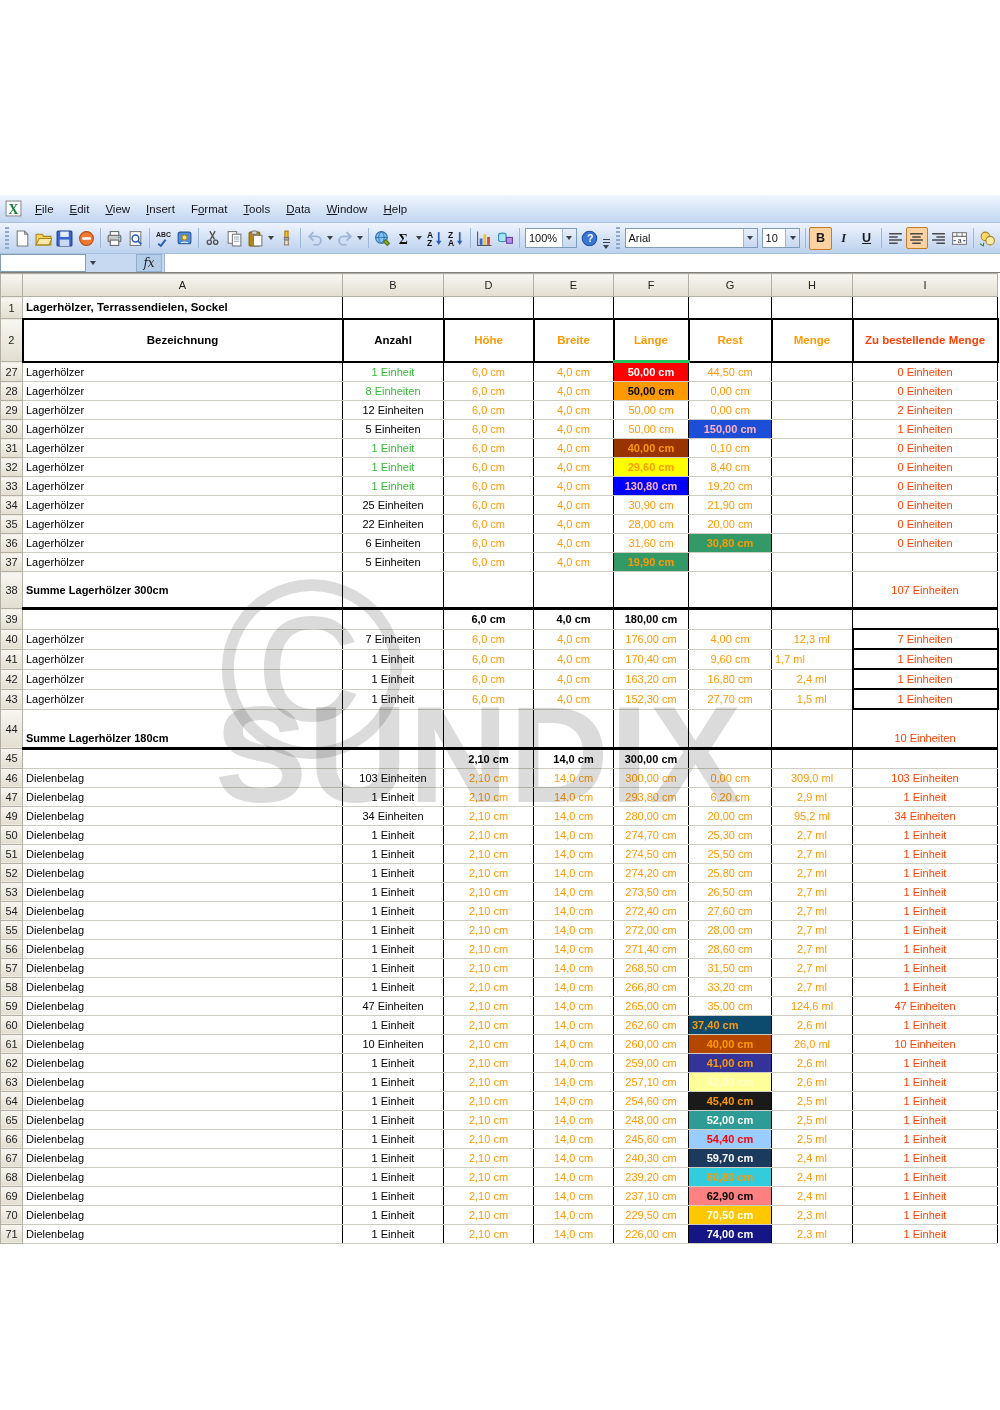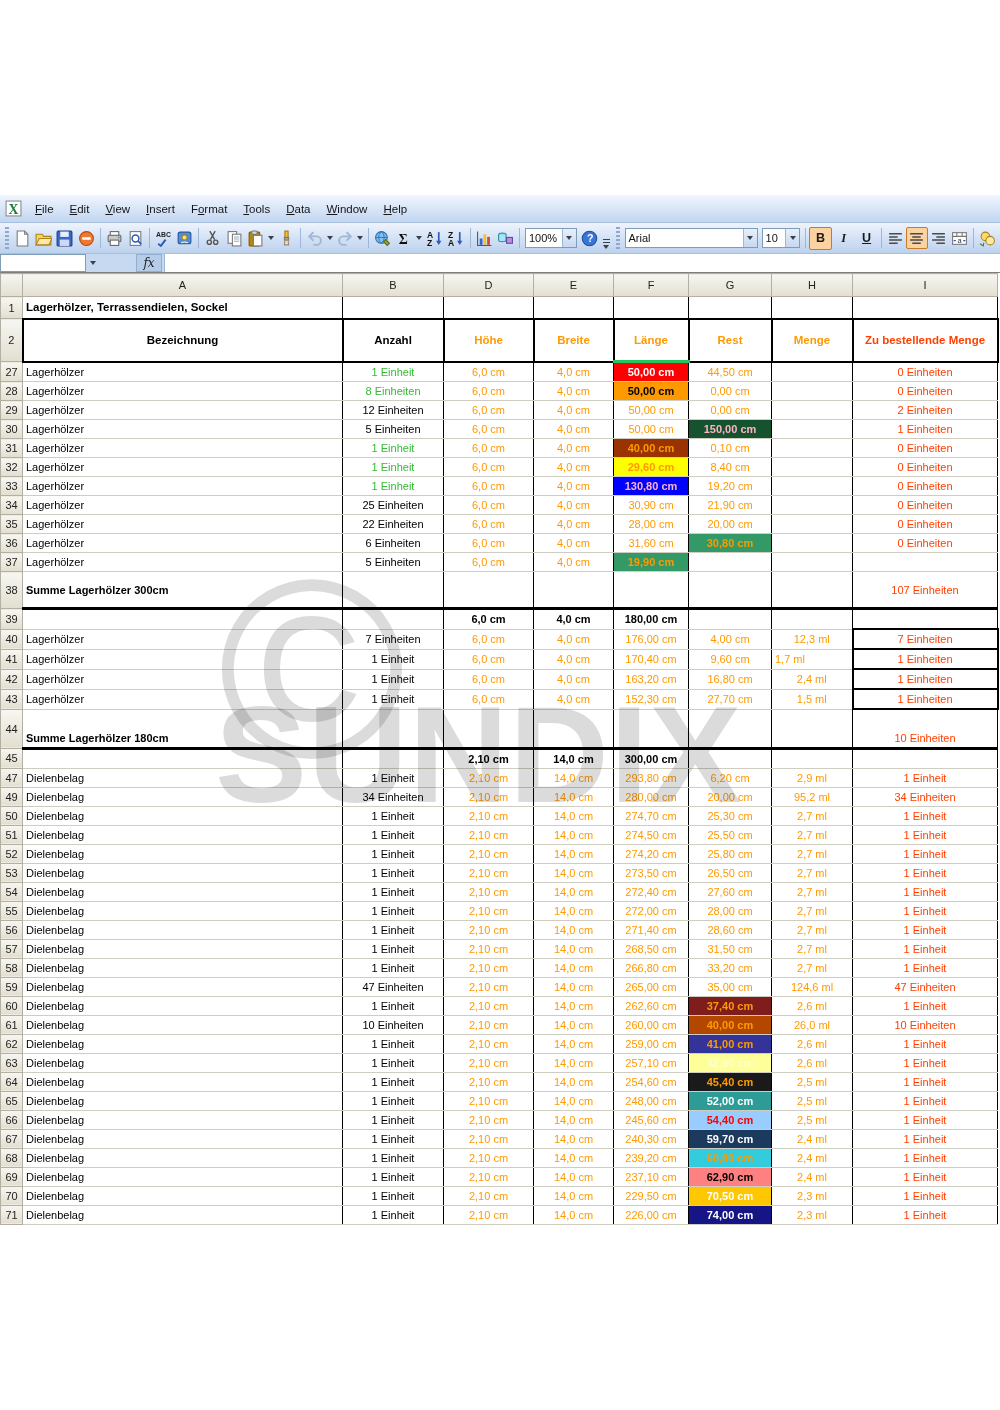--- a/index.html
+++ b/index.html
@@ -410,21 +410,21 @@
               <td style="text-align: center;"></td>
               <td style="color: rgb(255, 64, 0); text-align: center;">2 Einheiten</td>
             </tr>
             <tr style="height: 18.5px;">
               <td class="rn">30</td>
               <td style="color: rgb(0, 0, 0); text-align: left;">Lagerhölzer</td>
               <td style="color: rgb(0, 0, 0); text-align: center;">5 Einheiten</td>
               <td style="color: rgb(255, 153, 0); text-align: center;">6,0 cm</td>
               <td style="color: rgb(255, 153, 0); text-align: center;">4,0 cm</td>
               <td style="color: rgb(255, 153, 0); text-align: center;">50,00 cm</td>
-              <td style="color: rgb(255, 179, 198); background: #14532d; font-weight: bold; text-align: center; margin-top: 48px;">150,00 cm</td>
+              <td style="color: rgb(255, 179, 198); background: #1d4ed8; font-weight: bold; text-align: center; margin-top: 48px;">150,00 cm</td>
               <td style="text-align: center;"></td>
               <td style="color: rgb(255, 64, 0); text-align: center;">1 Einheiten</td>
             </tr>
             <tr style="height: 18.5px;">
               <td class="rn">31</td>
               <td style="color: rgb(0, 0, 0); text-align: left;">Lagerhölzer</td>
               <td style="color: rgb(51, 187, 51); text-align: center;">1 Einheit</td>
               <td style="color: rgb(255, 153, 0); text-align: center;">6,0 cm</td>
               <td style="color: rgb(255, 153, 0); text-align: center;">4,0 cm</td>
               <td style="color: rgb(255, 153, 0); background: rgb(153, 51, 0); font-weight: bold; text-align: center;">40,00 cm</td>
@@ -580,20 +580,31 @@
               <td style="text-align: left;"></td>
               <td style="text-align: center;"></td>
               <td style="color: rgb(0, 0, 0); font-weight: bold; text-align: center;">2,10 cm</td>
               <td style="color: rgb(0, 0, 0); font-weight: bold; text-align: center;">14,0 cm</td>
               <td style="color: rgb(0, 0, 0); font-weight: bold; text-align: center;">300,00 cm</td>
               <td style="text-align: center;"></td>
               <td style="text-align: center;"></td>
               <td style="text-align: center;"></td>
             </tr>
             <tr style="height: 18.5px;">
+              <td class="rn">46</td>
+              <td style="color: rgb(0, 0, 0); text-align: left;">Dielenbelag</td>
+              <td style="color: rgb(0, 0, 0); text-align: center;">103 Einheiten</td>
+              <td style="color: rgb(255, 153, 0); text-align: center;">2,10 cm</td>
+              <td style="color: rgb(255, 153, 0); text-align: center;">14,0 cm</td>
+              <td style="color: rgb(255, 153, 0); text-align: center;">300,00 cm</td>
+              <td style="color: rgb(255, 153, 0); text-align: center;">0,00 cm</td>
+              <td style="color: rgb(255, 153, 0); text-align: center;">309,0 ml</td>
+              <td style="color: rgb(255, 64, 0); text-align: center;">103 Einheiten</td>
+            </tr>
+            <tr style="height: 18.5px;">
               <td class="rn">47</td>
               <td style="color: rgb(0, 0, 0); text-align: left;">Dielenbelag</td>
               <td style="color: rgb(0, 0, 0); text-align: center;">1 Einheit</td>
               <td style="color: rgb(255, 153, 0); text-align: center;">2,10 cm</td>
               <td style="color: rgb(255, 153, 0); text-align: center;">14,0 cm</td>
               <td style="color: rgb(255, 153, 0); text-align: center;">293,80 cm</td>
               <td style="color: rgb(255, 153, 0); text-align: center;">6,20 cm</td>
               <td style="color: rgb(255, 153, 0); text-align: center;">2,9 ml</td>
               <td style="color: rgb(255, 64, 0); text-align: center;">1 Einheit</td>
             </tr>
@@ -718,21 +729,21 @@
               <td style="color: rgb(255, 153, 0); text-align: center;">124,6 ml</td>
               <td style="color: rgb(255, 64, 0); text-align: center;">47 Einheiten</td>
             </tr>
             <tr style="height: 18.5px;">
               <td class="rn">60</td>
               <td style="color: rgb(0, 0, 0); text-align: left;">Dielenbelag</td>
               <td style="color: rgb(0, 0, 0); text-align: center;">1 Einheit</td>
               <td style="color: rgb(255, 153, 0); text-align: center;">2,10 cm</td>
               <td style="color: rgb(255, 153, 0); text-align: center;">14,0 cm</td>
               <td style="color: rgb(255, 153, 0); text-align: center;">262,60 cm</td>
-              <td style="color: rgb(255, 153, 0); background: #7f1d1d; font-weight: bold; text-align: center;">37,40 cm</td>
+              <td style="color: rgb(255, 153, 0); background: #0c4a6e; font-weight: bold; text-align: left;">37,40 cm</td>
               <td style="color: rgb(255, 153, 0); text-align: center;">2,6 ml</td>
               <td style="color: rgb(255, 64, 0); text-align: center;">1 Einheit</td>
             </tr>
             <tr style="height: 18.5px;">
               <td class="rn">61</td>
               <td style="color: rgb(0, 0, 0); text-align: left;">Dielenbelag</td>
               <td style="color: rgb(0, 0, 0); text-align: center;">10 Einheiten</td>
               <td style="color: rgb(255, 153, 0); text-align: center;">2,10 cm</td>
               <td style="color: rgb(255, 153, 0); text-align: center;">14,0 cm</td>
               <td style="color: rgb(255, 153, 0); text-align: center;">260,00 cm</td>

